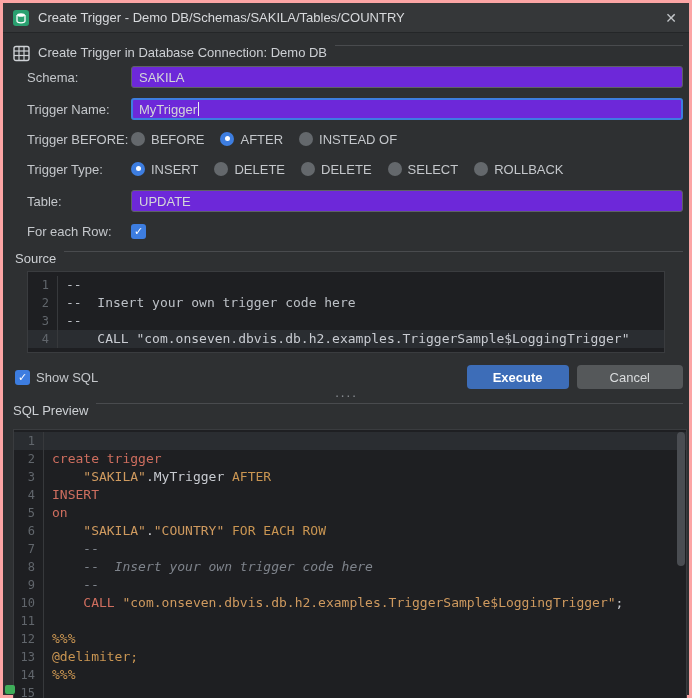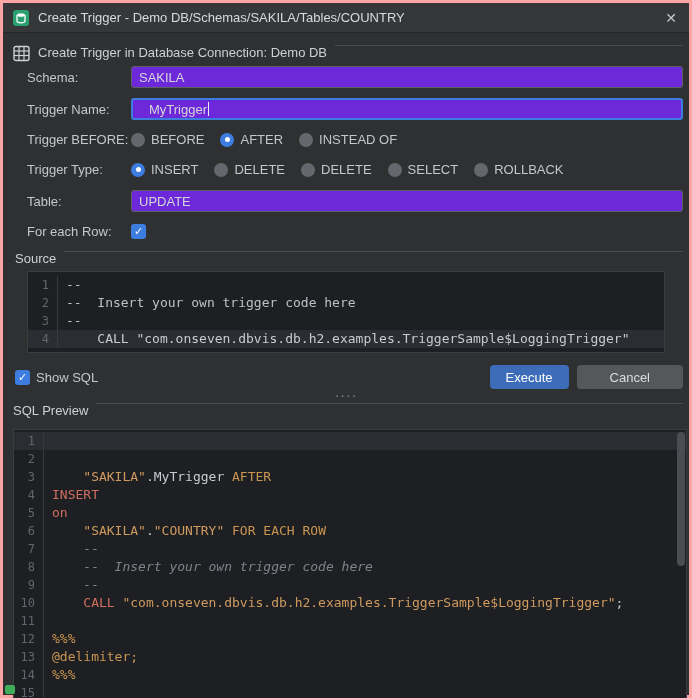--- a/index.html
+++ b/index.html
@@ -22,24 +22,24 @@
   .group-label{font-size:13px;color:#cdd0d4;margin-left:8px;white-space:nowrap}
   .group-label.nomargin{margin-left:0}
   .rule{flex:1;height:1px;background:#494b4e;margin-left:8px}
 
   
   .form{margin-top:0}
   .frow{display:flex;align-items:center;margin:0 6px 8px 24px;height:24px}
   .frow.short{height:20px;margin-bottom:10px}
   .flabel{width:104px;flex:none;font-size:13px;color:#c4c7cb}
   .tfield{flex:1;height:22px;background:#6d28d9;border:1px solid #5e6164;border-radius:3px;display:flex;align-items:center;padding:0 7px;font-size:13px;color:#d3d6d9}
-  .tfield.focused{border:2px solid var(--accent,#3d7de0);padding:0 16px}
+  .tfield.focused{border:2px solid var(--accent,#3d7de0);padding:0 6px}
   .caret{width:1px;height:14px;background:#eceef0;margin-left:1px}
 
-  .radio-item{display:inline-flex;align-items:flex-end;margin-right:16px;cursor:pointer}
+  .radio-item{display:inline-flex;align-items:flex-start;margin-right:16px;cursor:pointer}
   .radio{width:14px;height:14px;border-radius:50%;background:#64686c;position:relative;flex:none}
   .radio-item.on .radio{background:var(--accent,#3d7de0)}
   .radio-item.on .radio::after{content:"";position:absolute;left:4.5px;top:4.5px;width:5px;height:5px;border-radius:50%;background:#fff}
   .radio-label{margin-left:6px;font-size:13px;color:#c4c7cb}
 
   .checkbox{width:15px;height:15px;border-radius:3px;background:var(--accent,#3d7de0);color:#fff;font-size:11px;display:inline-flex;align-items:center;justify-content:center;flex:none;cursor:pointer}
   .check-label{margin-left:6px;font-size:13px;color:#c4c7cb}
   .check-item{display:inline-flex;align-items:center;cursor:pointer}
 
   
@@ -54,21 +54,21 @@
   .tk-src{color:#bcc0c6}
   .tk-com{color:var(--comment,#7e838b);font-style:italic}
   .tk-kw{color:var(--keyword,#cf6e5f)}
   .tk-delim{color:var(--directive,#c99552)}
   .tk-str{color:var(--string,#cf9a5f)}
 
   
   .actions{display:flex;align-items:center;margin:12px 6px 0 12px;height:24px}
   .spacer{flex:1}
   .btn{height:24px;border:none;border-radius:4px;font-size:13px;font-family:"Liberation Sans",sans-serif;display:inline-flex;align-items:center;justify-content:center;cursor:pointer}
-  .btn.primary{background:var(--primary-button,#3d6db8);color:#fff;padding:0 16px;font-weight:400;margin-right:8px}
+  .btn.primary{background:var(--primary-button,#3d6db8);color:#fff;padding:0 26px;font-weight:700;margin-right:8px}
   .btn.secondary{background:#55585a;color:#dadcde;padding:9px 33px}
 
   .splitter{height:12px;margin-top:2px;text-align:center;color:#85898e;font-size:14px;line-height:8px;letter-spacing:1px;cursor:row-resize;user-select:none}
 
   
   .vscroll{position:absolute;top:0;right:0;width:10px;height:100%;background:transparent}
   .vthumb{position:absolute;top:2px;right:1px;width:8px;height:134px;background:#4a4d52;border-radius:4px}
 
   .bottom-indicator{position:absolute;left:2px;bottom:1px;width:10px;height:9px;border-radius:2px;background:var(--status-green,#3fae5a)}
 </style>
@@ -217,20 +217,21 @@
     <span class="rule"></span>
   </div>
 
   <div class="editor sql-editor">
     <div class="lines">
         <div class="cline current">
           <span class="lnum">1</span>
         </div>
         <div class="cline">
           <span class="lnum">2</span>
+          <span class="ltext"><span class="tk-kw">create trigger</span></span>
         </div>
         <div class="cline">
           <span class="lnum">3</span>
           <span class="ltext"><span class="tk-def">    </span><span class="tk-str">"SAKILA"</span><span class="tk-def">.MyTrigger </span><span class="tk-delim">AFTER</span></span>
         </div>
         <div class="cline">
           <span class="lnum">4</span>
           <span class="ltext"><span class="tk-kw">INSERT</span></span>
         </div>
         <div class="cline">

